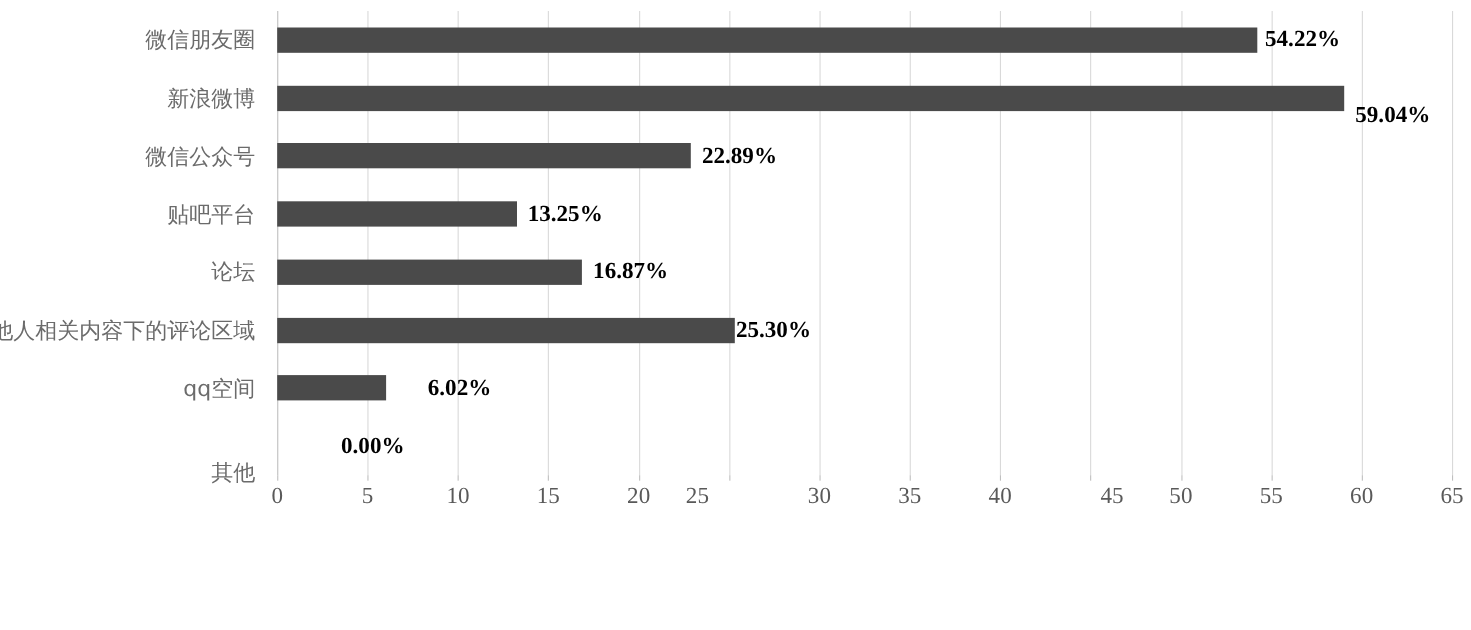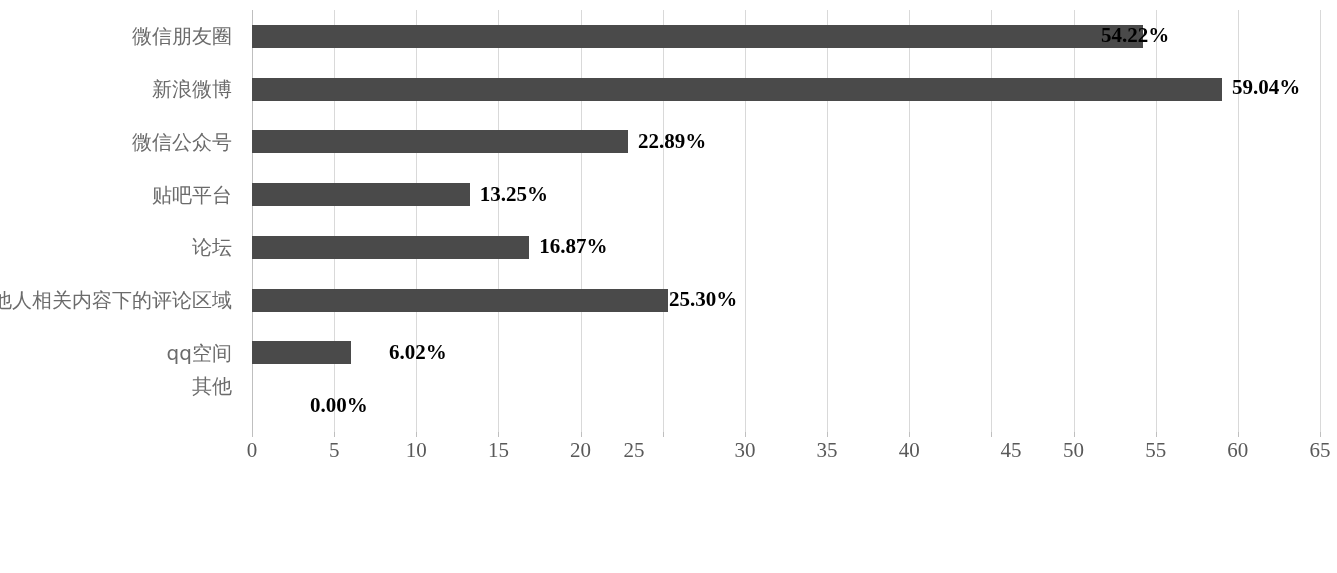--- a/index.html
+++ b/index.html
@@ -157,34 +157,34 @@
     <div class="tick-mark" style="left: 1073.54px;"></div>
     <div class="tick-label" style="left: 1073.54px;">50</div>
     <div class="tick-mark" style="left: 1155.69px;"></div>
     <div class="tick-label" style="left: 1155.69px;">55</div>
     <div class="tick-mark" style="left: 1237.85px;"></div>
     <div class="tick-label" style="left: 1237.85px;">60</div>
     <div class="tick-mark" style="left: 1320px;"></div>
     <div class="tick-label" style="left: 1320px;">65</div>
     <div class="bar" style="left: 252px; top: 24.875px; width: 890.876px; background: rgb(74, 74, 74);"></div>
     <div class="cat-label" style="top: 26.375px;">微信朋友圈</div>
-    <div class="value-label" style="left: 1101px; top: 25.375px;">54.22%</div>
+    <div class="value-label" style="left: 1150px; top: 25.375px;">54.22%</div>
     <div class="bar" style="left: 252px; top: 77.625px; width: 970.073px; background: rgb(74, 74, 74);"></div>
     <div class="cat-label" style="top: 79.125px;">新浪微博</div>
-    <div class="value-label" style="left: 1232.07px; top: 77px;">59.04%</div>
+    <div class="value-label" style="left: 1232.07px; top: 94px;">59.04%</div>
     <div class="bar" style="left: 252px; top: 130.375px; width: 376.1px; background: rgb(74, 74, 74);"></div>
     <div class="cat-label" style="top: 131.875px;">微信公众号</div>
     <div class="value-label" style="left: 638.1px; top: 130.875px;">22.89%</div>
     <div class="bar" style="left: 252px; top: 183.125px; width: 217.708px; background: rgb(74, 74, 74);"></div>
     <div class="cat-label" style="top: 184.625px; text-align: right;">贴吧平台</div>
     <div class="value-label" style="left: 479.708px; top: 183.625px;">13.25%</div>
     <div class="bar" style="left: 252px; top: 235.875px; width: 277.187px; background: rgb(74, 74, 74);"></div>
     <div class="cat-label" style="top: 237.375px;">论坛</div>
     <div class="value-label" style="left: 539.187px; top: 236.375px;">16.87%</div>
     <div class="bar" style="left: 252px; top: 288.625px; width: 415.698px; background: rgb(74, 74, 74);"></div>
     <div class="cat-label" style="top: 290.125px;">他人相关内容下的评论区域</div>
     <div class="value-label" style="left: 669px; top: 289.125px; text-align: right;">25.30%</div>
     <div class="bar" style="left: 252px; top: 341.375px; width: 98.9132px; background: rgb(74, 74, 74);"></div>
     <div class="cat-label" style="top: 342.875px;">qq空间</div>
     <div class="value-label" style="left: 360.913px; top: 341.875px; margin-left: 28px;">6.02%</div>
-    <div class="cat-label" style="top: 376px; margin-left: 38px;">其他</div>
+    <div class="cat-label" style="top: 419px; margin-left: 38px;">其他</div>
     <div class="value-label" style="left: 262px; top: 394.625px; margin-left: 48px;">0.00%</div>
   </div>
 
 </body></html>

